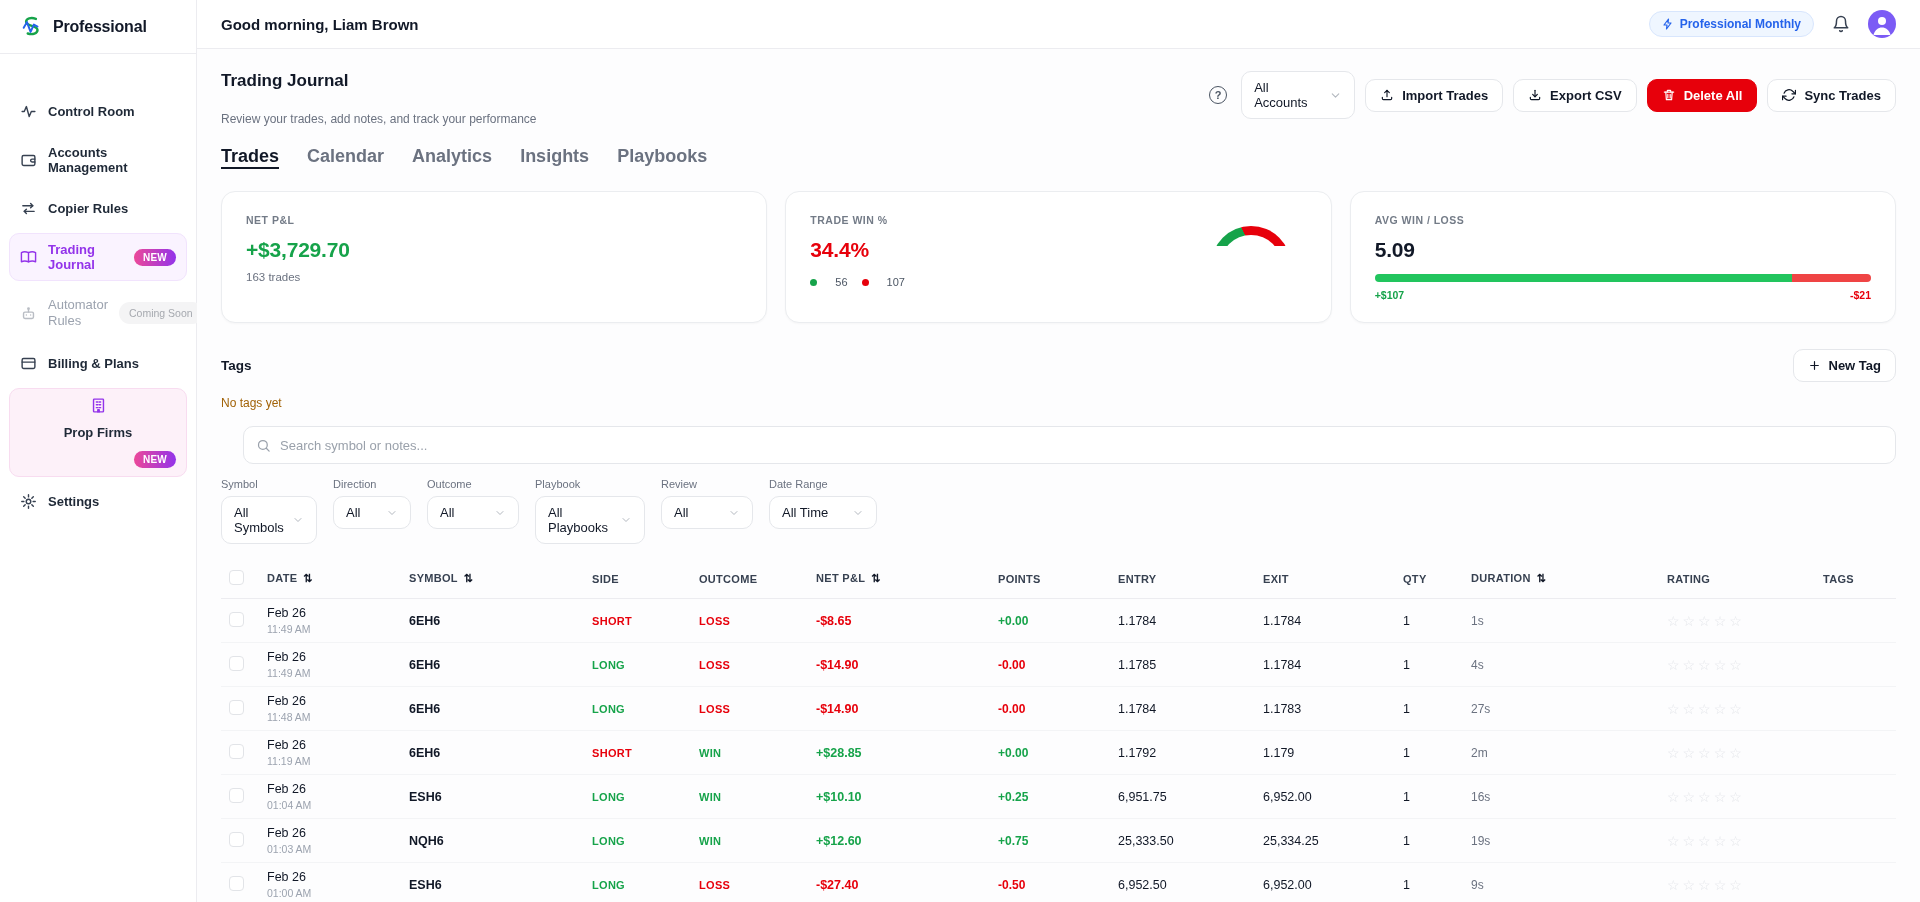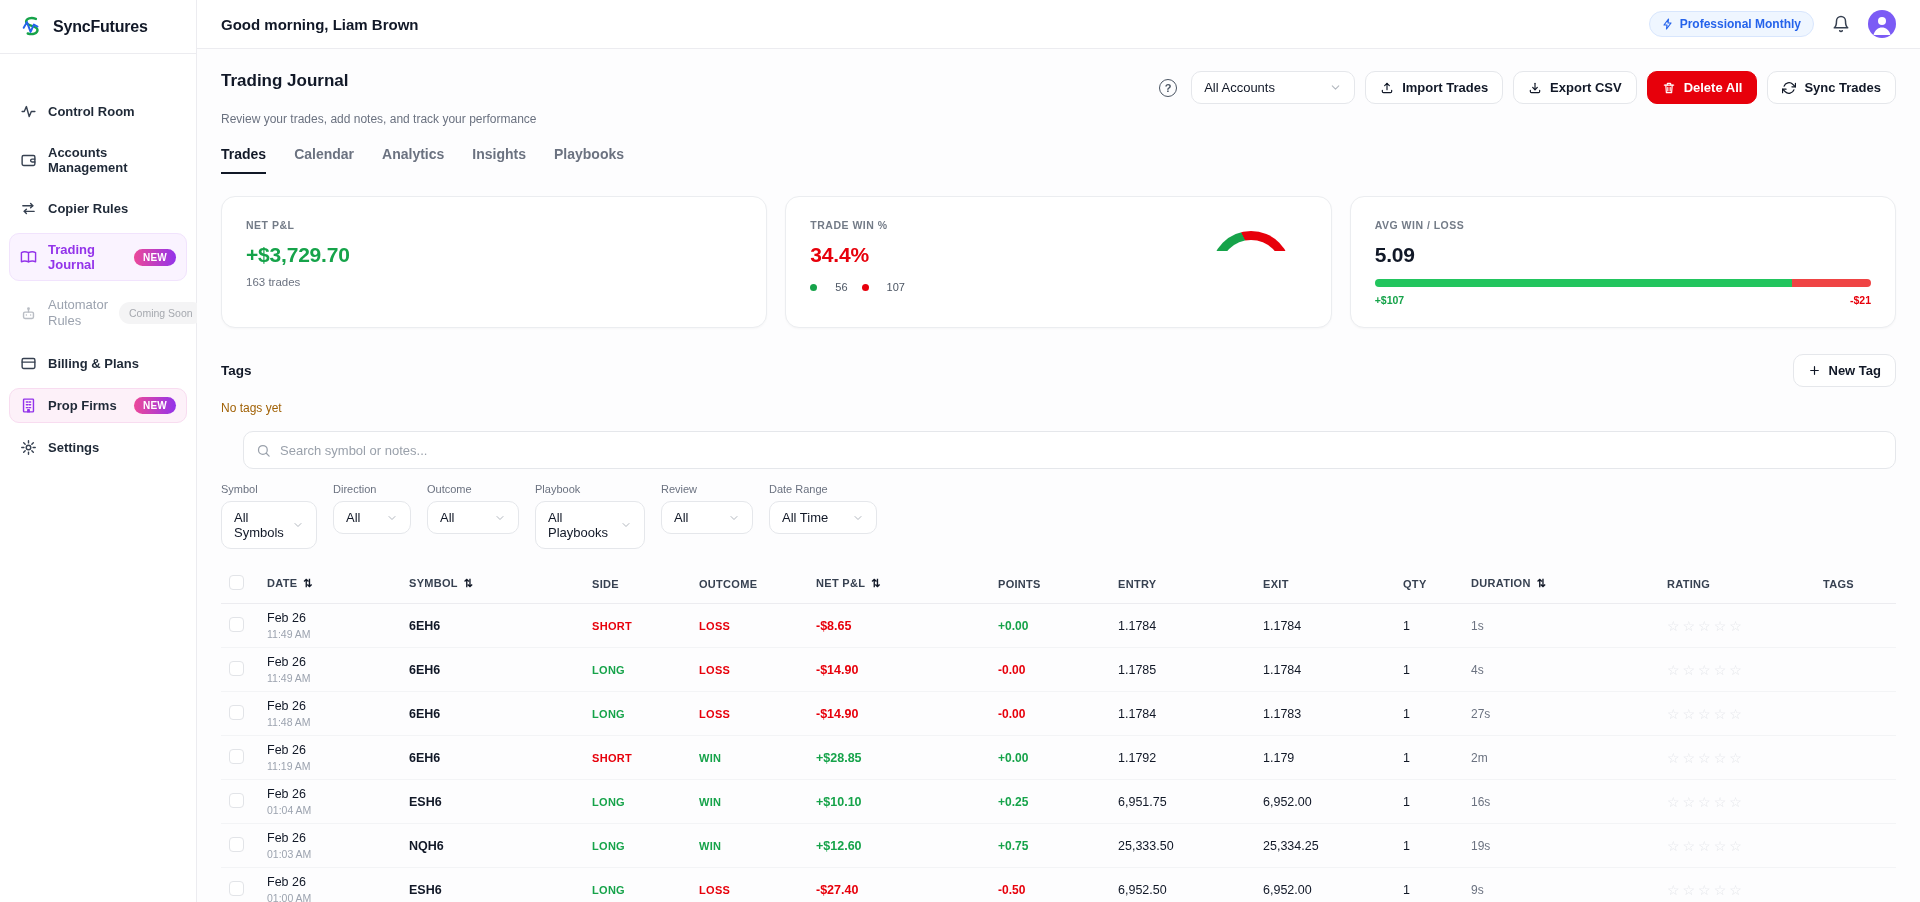--- a/index.html
+++ b/index.html
@@ -10,21 +10,21 @@
 
   
   .sidebar { width:197px; flex-shrink:0; border-right:1px solid #ececf0; background:#fff; }
   .logo-row { height:54px; display:flex; align-items:center; gap:9px; padding:0 18px; border-bottom:1px solid #ececf0; }
   .brand { font-size:16px; font-weight:700; letter-spacing:-.2px; }
   .nav { padding:40px 9px 0; display:flex; flex-direction:column; gap:7px; }
   .nav-item { display:flex; align-items:center; gap:11px; padding:8px 10px; border-radius:10px; font-size:13px; font-weight:600; color:#1f2937; cursor:pointer; border:1px solid transparent; }
   .nav-item .nicon { flex-shrink:0; color:#374151; }
   .nav-item.active { background:#faf3ff; border-color:#f1e3fd; color:#9333ea; }
   .nav-item.active .nicon { color:#9333ea; }
-  .nav-item.highlight { background:#fdf1f9; border-color:#f8dcf0; color:#1f2937; }
+  .nav-item.highlight { background:#fdf1f9; border-color:#f8dcf0; color:#1f2937;flex-direction:column; }
   .nav-item.highlight .nicon { color:#9333ea; }
   .nav-item.disabled { color:#9ca3af; font-weight:500; cursor:default; }
   .nav-item.disabled .nicon { color:#b9bdc4; }
   .nav-label-2line { line-height:1.25; max-width:66px; }
   .badge-new { margin-left:auto; background:linear-gradient(90deg,#ec4899,#9333ea); color:#fff; font-size:10px; font-weight:700; padding:3px 9px; border-radius:999px; letter-spacing:.2px; }
   .badge-soon { margin-left:auto; background:#f4f4f5; color:#a6a9af; font-size:10.5px; font-weight:500; padding:5px 10px; border-radius:999px; white-space:nowrap; }
 
   
   .main { flex:1; display:flex; flex-direction:column; background:#fdfdfe; }
   .topbar { height:49px; flex-shrink:0; display:flex; align-items:center; padding:0 24px; border-bottom:1px solid #ececf0; background:#fff; }
@@ -34,28 +34,28 @@
   .bell { color:#374151; cursor:pointer; }
   .avatar { width:28px; height:28px; border-radius:50%; background:#7b5bf5; overflow:hidden; display:flex; align-items:center; justify-content:center; cursor:pointer; }
 
   .content { padding:22px 24px 0; }
   .page-head { display:flex; align-items:flex-start; }
   .page-title { font-size:17px; font-weight:700; }
   .page-subtitle { font-size:12px; color:#6b7280; margin-top:21px; }
   .toolbar { margin-left:auto; display:flex; align-items:center; gap:10px; }
   .help-icon { width:18px; height:18px; border:1.5px solid #4b5563; border-radius:50%; color:#4b5563; font-size:11px; font-weight:700; display:flex; align-items:center; justify-content:center; cursor:pointer; margin-right:4px; }
   .select-box { display:flex; align-items:center; justify-content:space-between; gap:8px; background:#fff; border:1px solid #e5e7eb; border-radius:10px; padding:8px 12px; font-size:13px; font-weight:500; color:#111827; cursor:pointer; }
-  .select-accounts { width:164px; }
+  .select-accounts { width:114px; }
   .btn { display:flex; align-items:center; gap:8px; background:#fff; border:1px solid #e5e7eb; border-radius:10px; padding:8px 14px; font-size:13px; font-weight:600; color:#111827; cursor:pointer; white-space:nowrap; }
   .btn .bicon { color:#111827; }
   .btn-danger { background:#e7000b; border-color:#e7000b; color:#fff; }
   .btn-danger .bicon { color:#fff; }
 
   .tabs { display:flex; gap:28px; margin-top:20px; }
-  .tab { font-size:14px; font-weight:600; color:#6b7280; padding-bottom:10px; cursor:pointer; border-bottom:2px solid transparent; }
+  .tab { font-size:18px; font-weight:600; color:#6b7280; padding-bottom:0; cursor:pointer; border-bottom:2px solid transparent; }
   .tab.active { color:#111827; border-bottom-color:#111827; }
 
   
   .cards { display:flex; gap:18px; margin-top:22px; }
   .card { flex:1; position:relative; background:#fff; border:1px solid #ebedf0; border-radius:14px; padding:22px 24px; height:132px; box-shadow:0 1px 2px rgba(16,24,40,.03); }
   .card-label { font-size:10.5px; font-weight:600; letter-spacing:.5px; color:#737b87; }
   .card-value { font-size:21px; font-weight:700; margin-top:12px; letter-spacing:-.2px; }
   .card-sub { font-size:11.5px; color:#6b7280; margin-top:9px; }
   .val-green { color:#16a34a; } .val-red { color:#e7000b; } .val-dark { color:#111827; }
   .ring { position:absolute; right:28px; top:50%; transform:translateY(-50%); width:58px; height:58px; border-radius:50%;
@@ -104,21 +104,21 @@
 <div class="app">
 
   <aside class="sidebar">
     <div class="logo-row">
       <span>
         <svg width="26" height="26" viewBox="0 0 32 32" fill="none">
           <path d="M22 6c-6-2.2-12-.4-12 3.6 0 3 3.2 4 7 5s7 2.2 7 5.2c0 4-6 6.2-12 4.2" stroke="#16a34a" stroke-width="3" stroke-linecap="round"></path>
           <path d="M7 17l4-7 4.5 12 4-9 4.5 2.5" stroke="#2563eb" stroke-width="2.4" stroke-linecap="round" stroke-linejoin="round"></path>
         </svg>
       </span>
-      <span class="brand">SyncFutures</span>
+      <span class="brand">Professional</span>
     </div>
 
     <nav class="nav">
       <div class="nav-item">
         <span class="nicon">
           <svg width="17" height="17" viewBox="0 0 24 24" fill="none" stroke="currentColor" stroke-width="2" stroke-linecap="round" stroke-linejoin="round">
               <polyline points="3 12 6 12 9 5 13 19 16 12 21 12"></polyline>
             </svg>
         </span>
         <span>Control Room</span>

